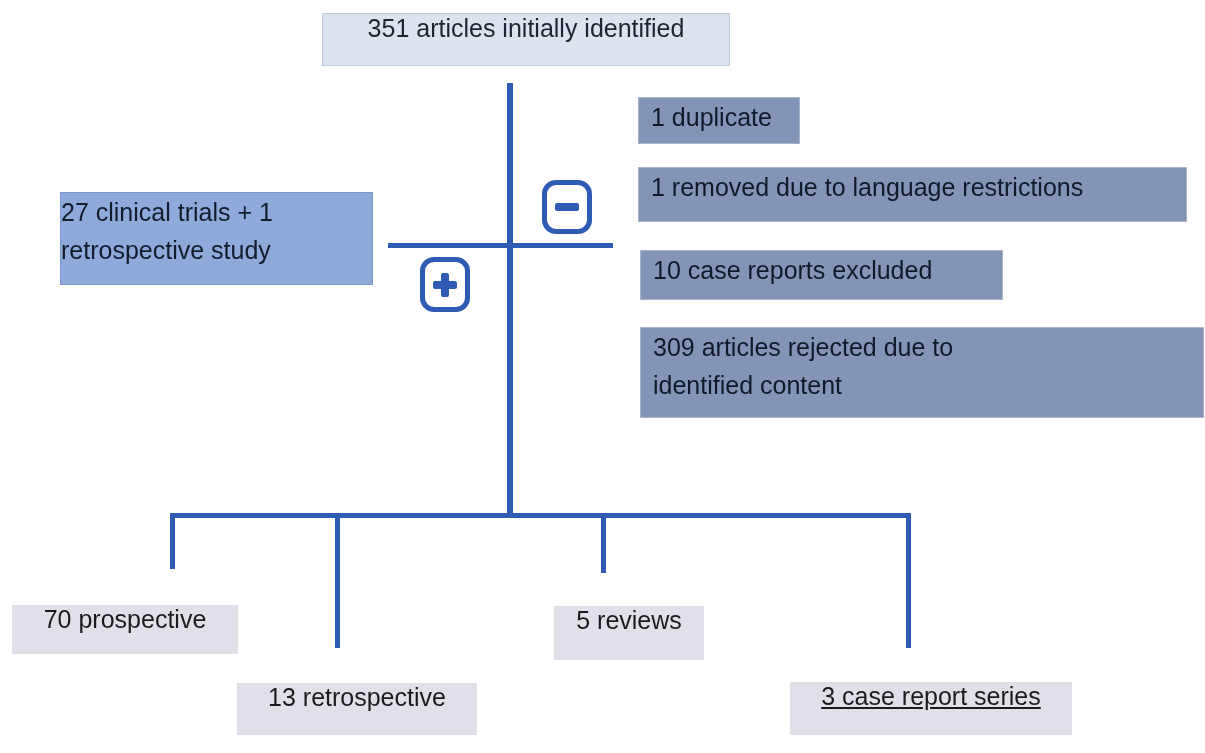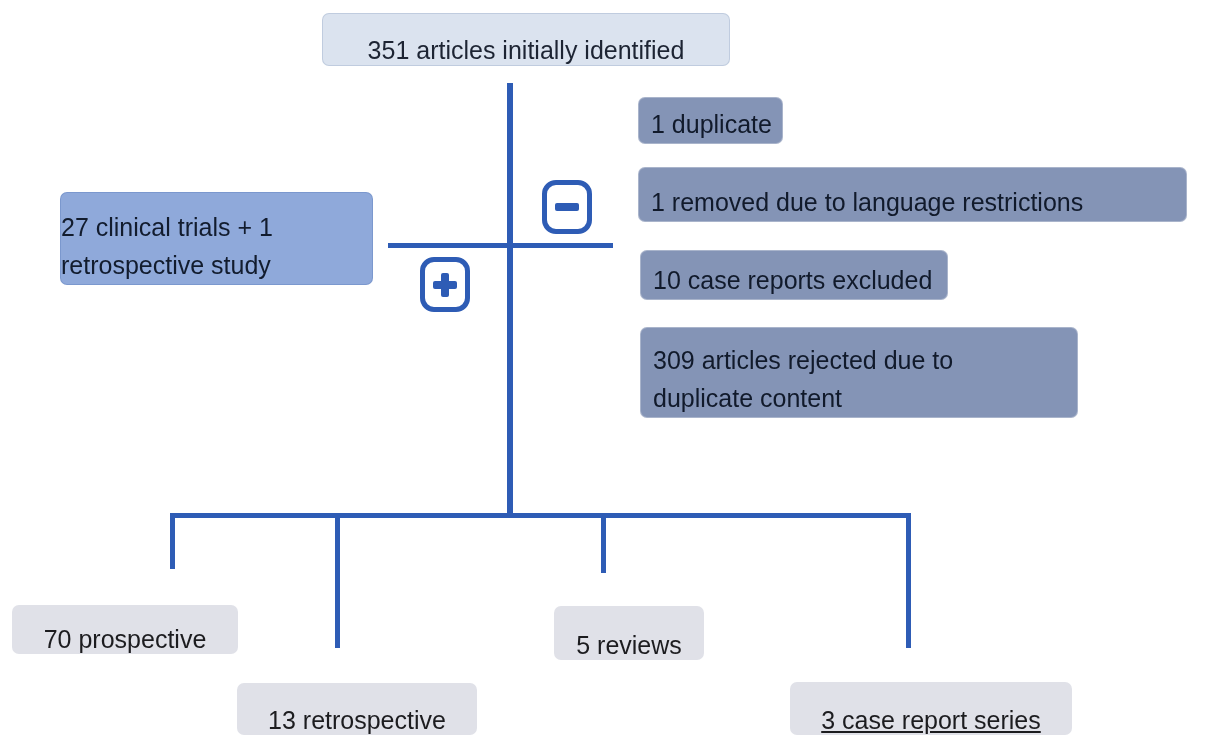--- a/index.html
+++ b/index.html
@@ -10,22 +10,21 @@
     background:#ffffff;
     overflow:hidden;
   }
   .box{
     position:absolute;
     box-sizing:border-box;
     font-size:25px;
     color:#1d2433;
     display:flex;
     flex-direction:column;
-    justify-content:flex-end;
-    border-radius:7px;
+    justify-content:flex-start;
   }
   
   .top-box{
     left:322px;top:13px;width:408px;height:53px;
     background:var(--top-box-bg,#dbe3ef);
     border:1px solid rgba(170,185,210,.55);
     align-items:center;
   }
   
   .left-box{
@@ -37,24 +36,24 @@
     color:#121c2e;
   }
   
   .excl{
     background:var(--excluded-box-bg,#8494b6);
     border:1px solid rgba(200,206,220,.55);
     padding-left:12px;
     color:#111a2b;
     line-height:38px;
   }
-  .excl-1{left:638px;top:97px;width:145px;height:47px;}
+  .excl-1{left:638px;top:97px;width:162px;height:47px;}
   .excl-2{left:638px;top:167px;width:549px;height:55px;}
-  .excl-3{left:640px;top:250px;width:308px;height:50px;}
-  .excl-4{left:640px;top:327px;width:438px;height:91px;}
+  .excl-3{left:640px;top:250px;width:363px;height:50px;}
+  .excl-4{left:640px;top:327px;width:564px;height:91px;}
   
   .res{
     background:var(--result-box-bg,#e0e1e8);
     align-items:center;
     color:#1c1c1f;
   }
   .res-1{left:12px;top:605px;width:226px;height:49px;}
   .res-2{left:237px;top:683px;width:240px;height:52px;}
   .res-3{left:554px;top:606px;width:150px;height:54px;}
   .res-4{left:790px;top:682px;width:282px;height:53px;text-decoration:underline;}
@@ -123,21 +122,21 @@
     <span>1 duplicate</span>
   </div>
   <div class="box excl excl-2">
     <span>1 removed due to language restrictions</span>
   </div>
   <div class="box excl excl-3">
     <span>10 case reports excluded</span>
   </div>
   <div class="box excl excl-4">
     <span>309 articles rejected due to</span>
-    <span>duplicate content</span>
+    <span>identified content</span>
   </div>
 
   <div class="box res res-1">
     <span>70 prospective</span>
   </div>
   <div class="box res res-2">
     <span>13 retrospective</span>
   </div>
   <div class="box res res-3">
     <span>5 reviews</span>

